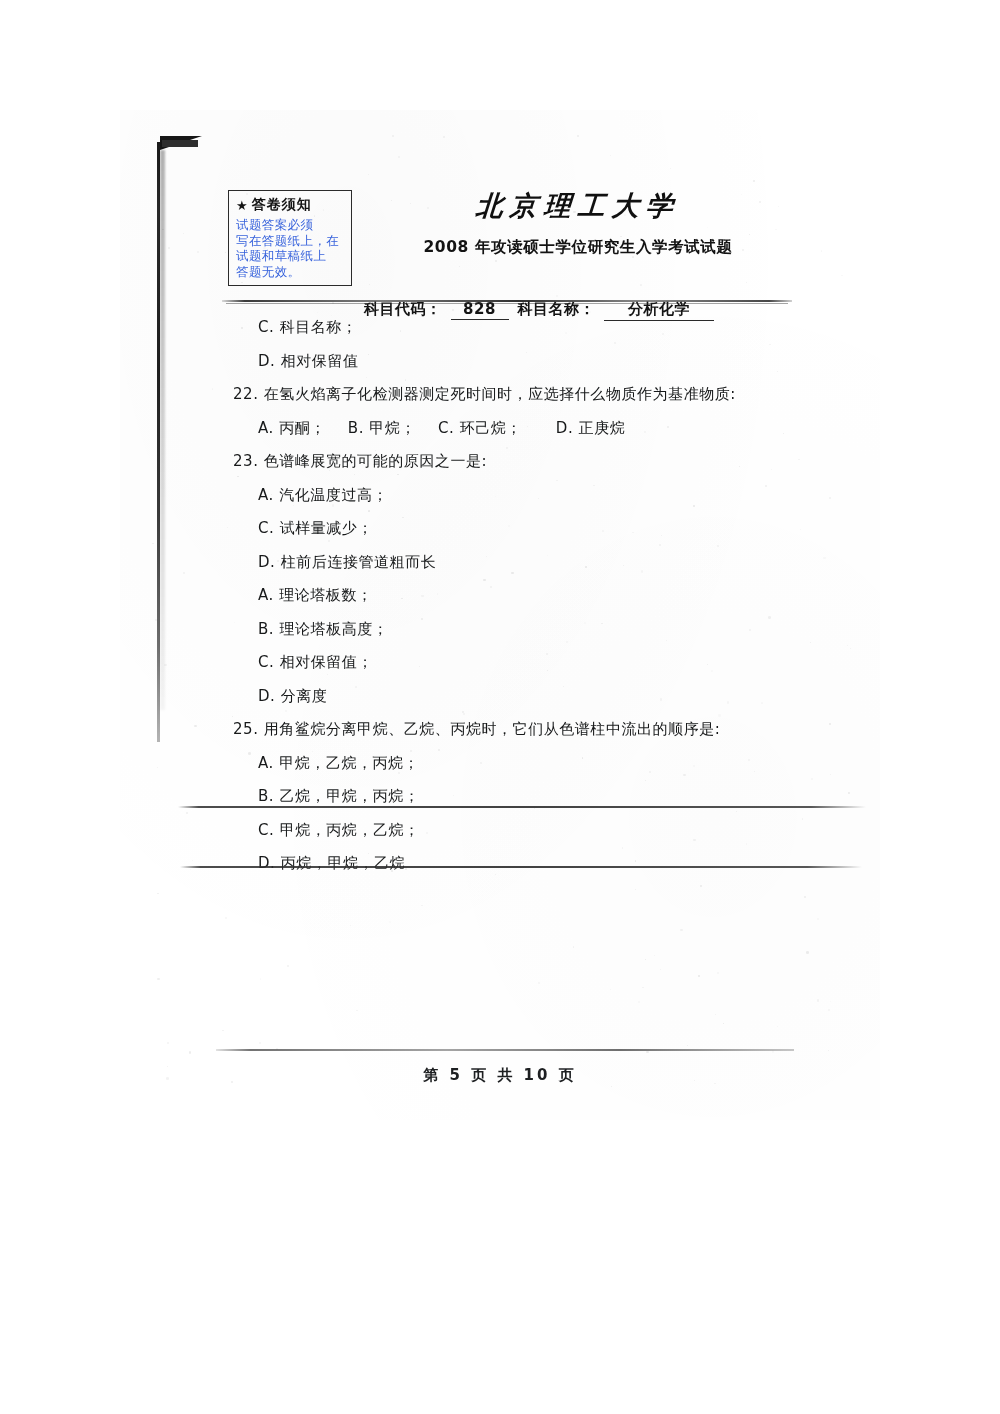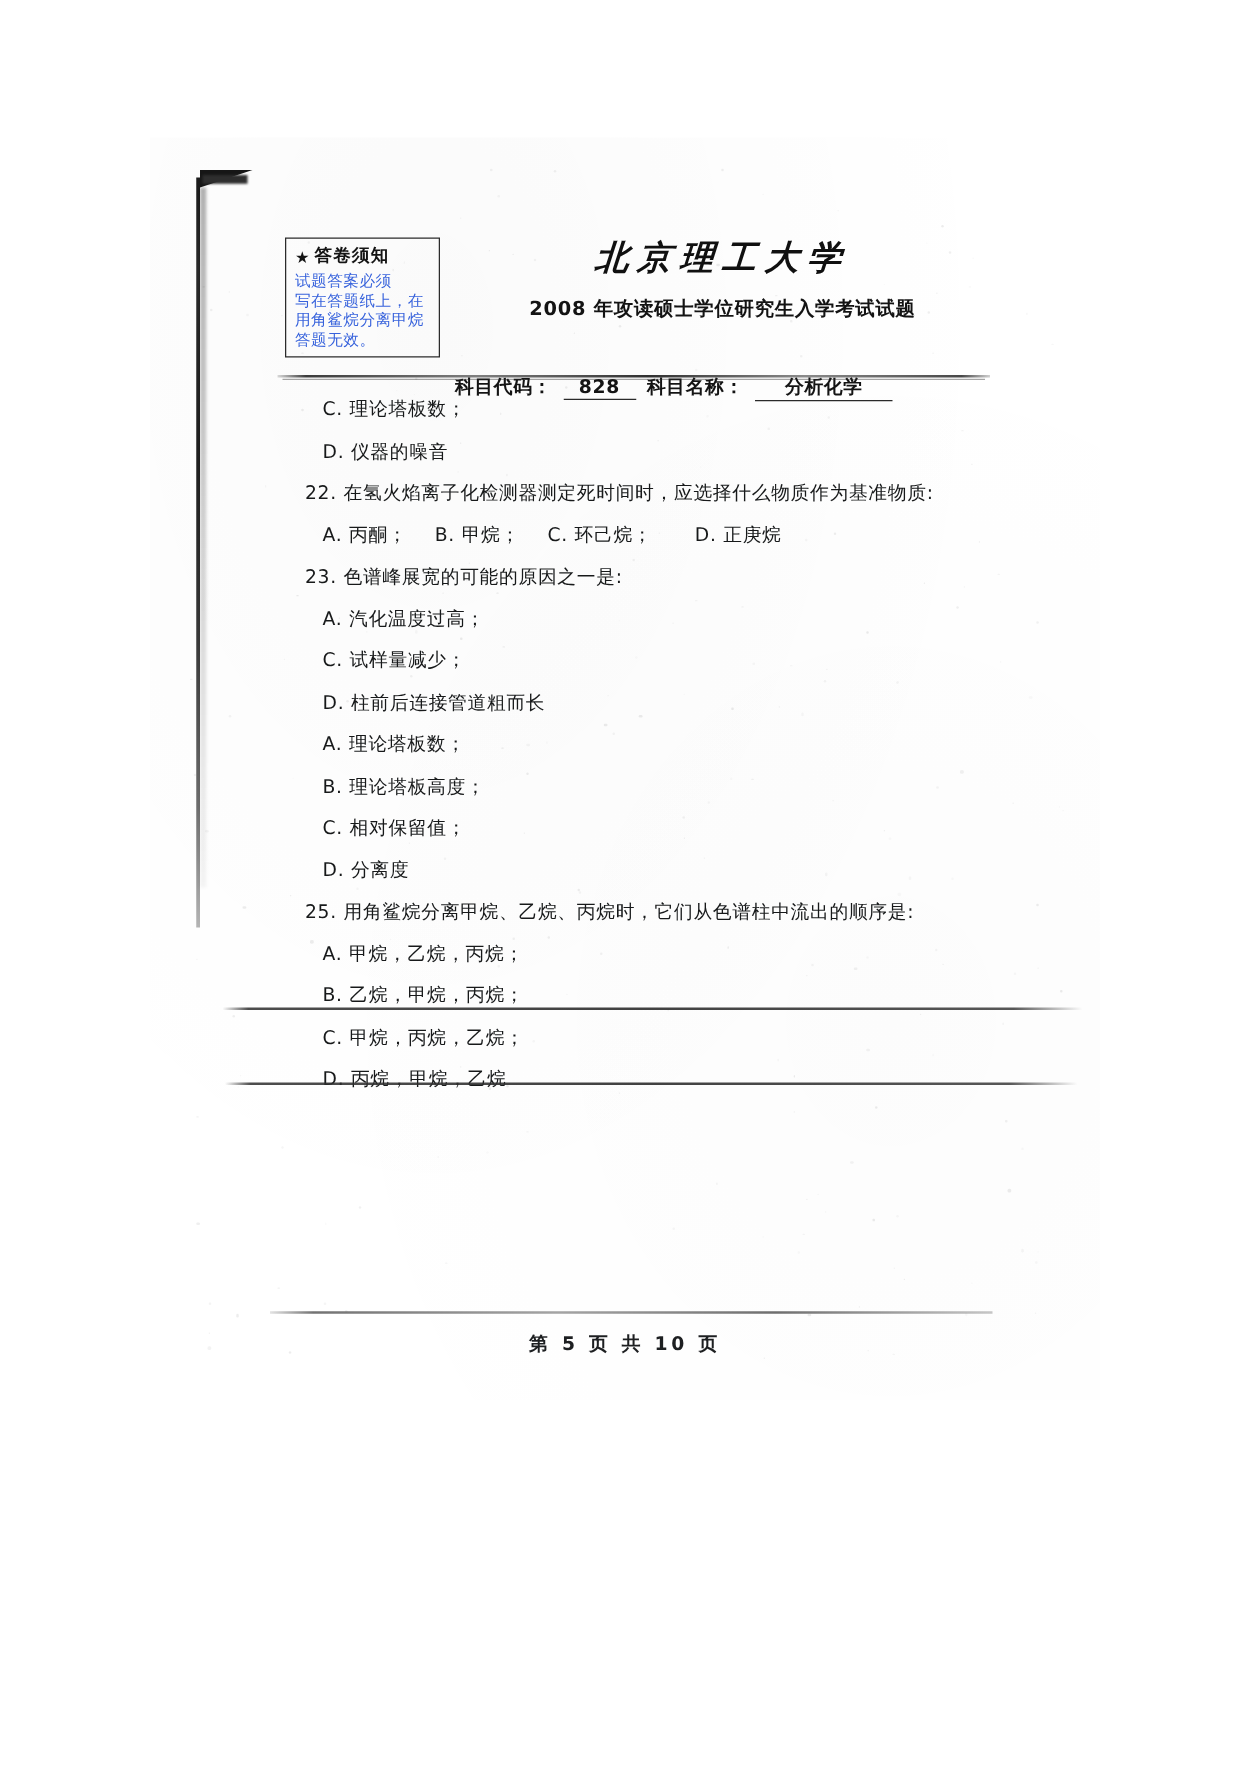--- a/index.html
+++ b/index.html
@@ -208,21 +208,21 @@
   }
   .qline {
     font-size: 15px;
     line-height: 19px;
     color: #17191a;
     letter-spacing: 0.55px;
     white-space: nowrap;
     margin-bottom: 14.5px;
     filter: blur(0.16px);
   }
-  .qline.stem { margin-left: 16px; }
+  .qline.stem { margin-left: 5px; }
   .qline.opt  { margin-left: 30px; }
   .qline.inline-opts { margin-left: 30px; }
   .inline-opts .op { display: inline-block; }
   .op-gap-1 { display: inline-block; width: 22px; }
   .op-gap-2 { display: inline-block; width: 22px; }
   .op-gap-3 { display: inline-block; width: 34px; }
 
   
   .streak {
     position: absolute;
@@ -554,21 +554,21 @@
 
   <div class="header">
     <div class="header-row">
 
       <div class="notice-box">
         <div class="notice-title">
           <span class="notice-star">★</span><span>答卷须知</span>
         </div>
         <div class="notice-line">试题答案必须</div>
         <div class="notice-line">写在答题纸上，在</div>
-        <div class="notice-line">用角鲨烷分离甲烷</div>
+        <div class="notice-line">试题和草稿纸上</div>
         <div class="notice-line">答题无效。</div>
       </div>
 
       <div class="header-center">
         <div class="univ-name">北京理工大学</div>
         <div class="exam-title">2008 年攻读硕士学位研究生入学考试试题</div>
       </div>
 
     </div>
 
@@ -578,22 +578,22 @@
       <span class="subj-label">科目名称：</span>
       <span class="subj-value wide">分析化学</span>
     </div>
   </div>
 
   <div class="header-rule"></div>
   <div class="header-rule-2"></div>
 
   <div class="body-area">
 
-    <div class="qline opt">C. 理论塔板数；</div>
-    <div class="qline opt">D. 仪器的噪音</div>
+    <div class="qline opt">C. 科目名称；</div>
+    <div class="qline opt">D. 相对保留值</div>
 
     <div class="qline stem">22. 在氢火焰离子化检测器测定死时间时，应选择什么物质作为基准物质:</div>
     <div class="qline inline-opts"><span class="op">A. 丙酮；</span><span class="op-gap-1"></span><span class="op">B. 甲烷；</span><span class="op-gap-2"></span><span class="op">C. 环己烷；</span><span class="op-gap-3"></span><span class="op">D. 正庚烷</span></div>
 
     <div class="qline stem">23. 色谱峰展宽的可能的原因之一是:</div>
     <div class="qline opt">A. 汽化温度过高；</div>
     <div class="qline opt">C. 试样量减少；</div>
     <div class="qline opt">D. 柱前后连接管道粗而长</div>
 
     <div class="qline opt">A. 理论塔板数；</div>

